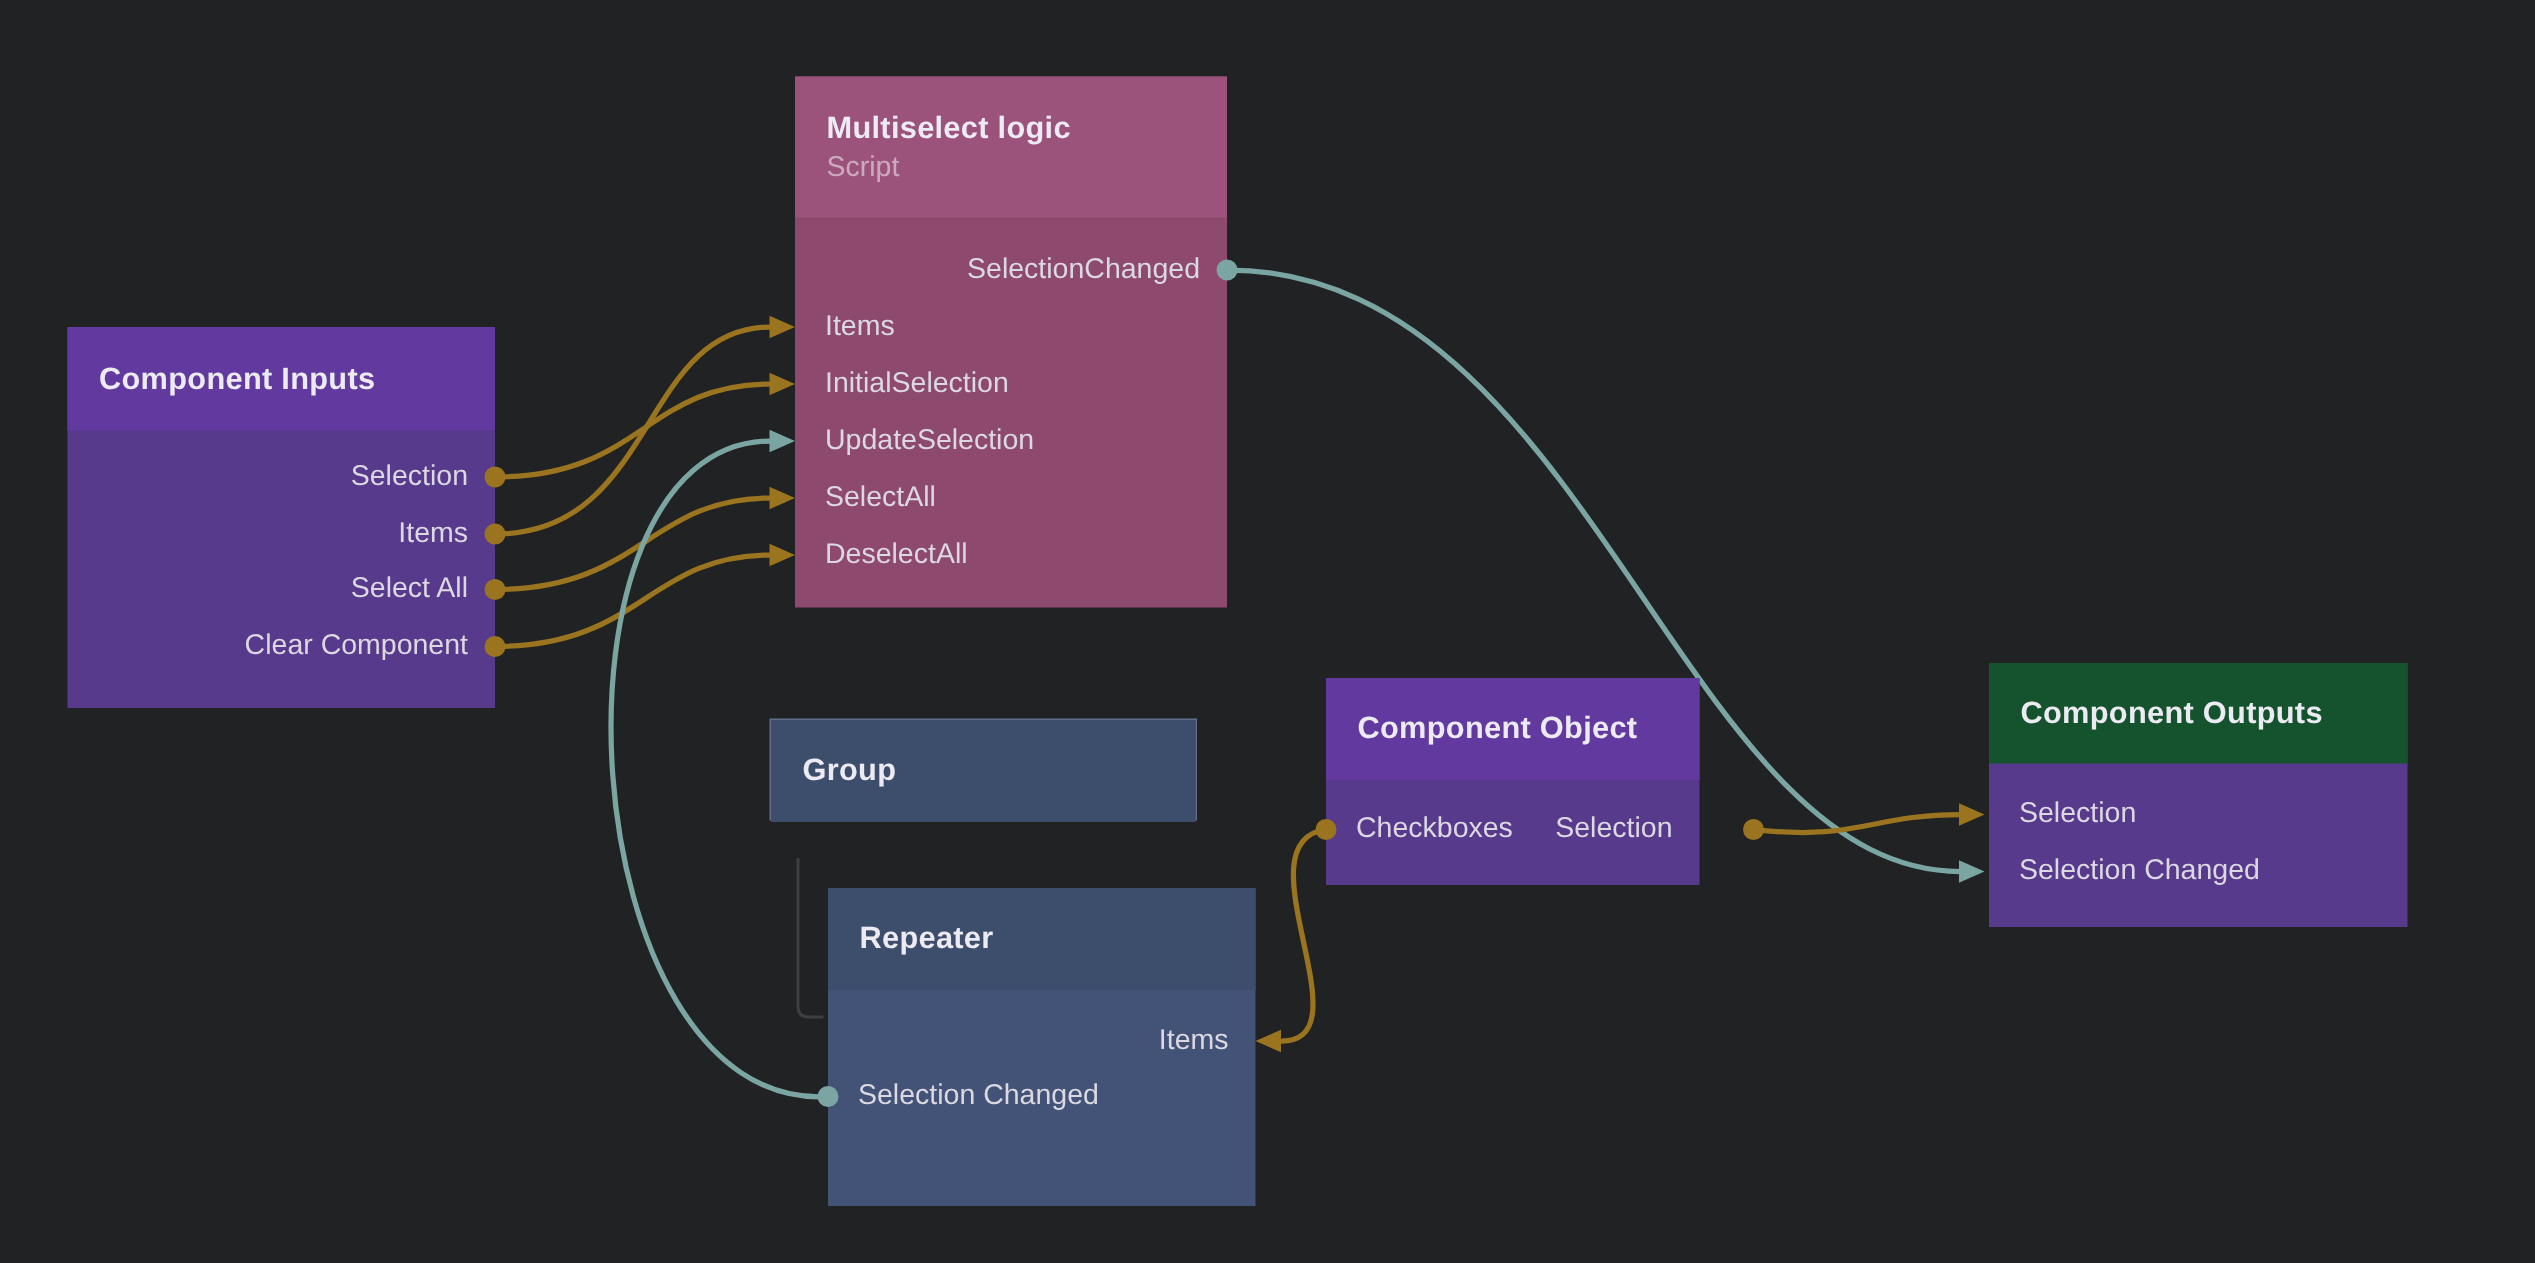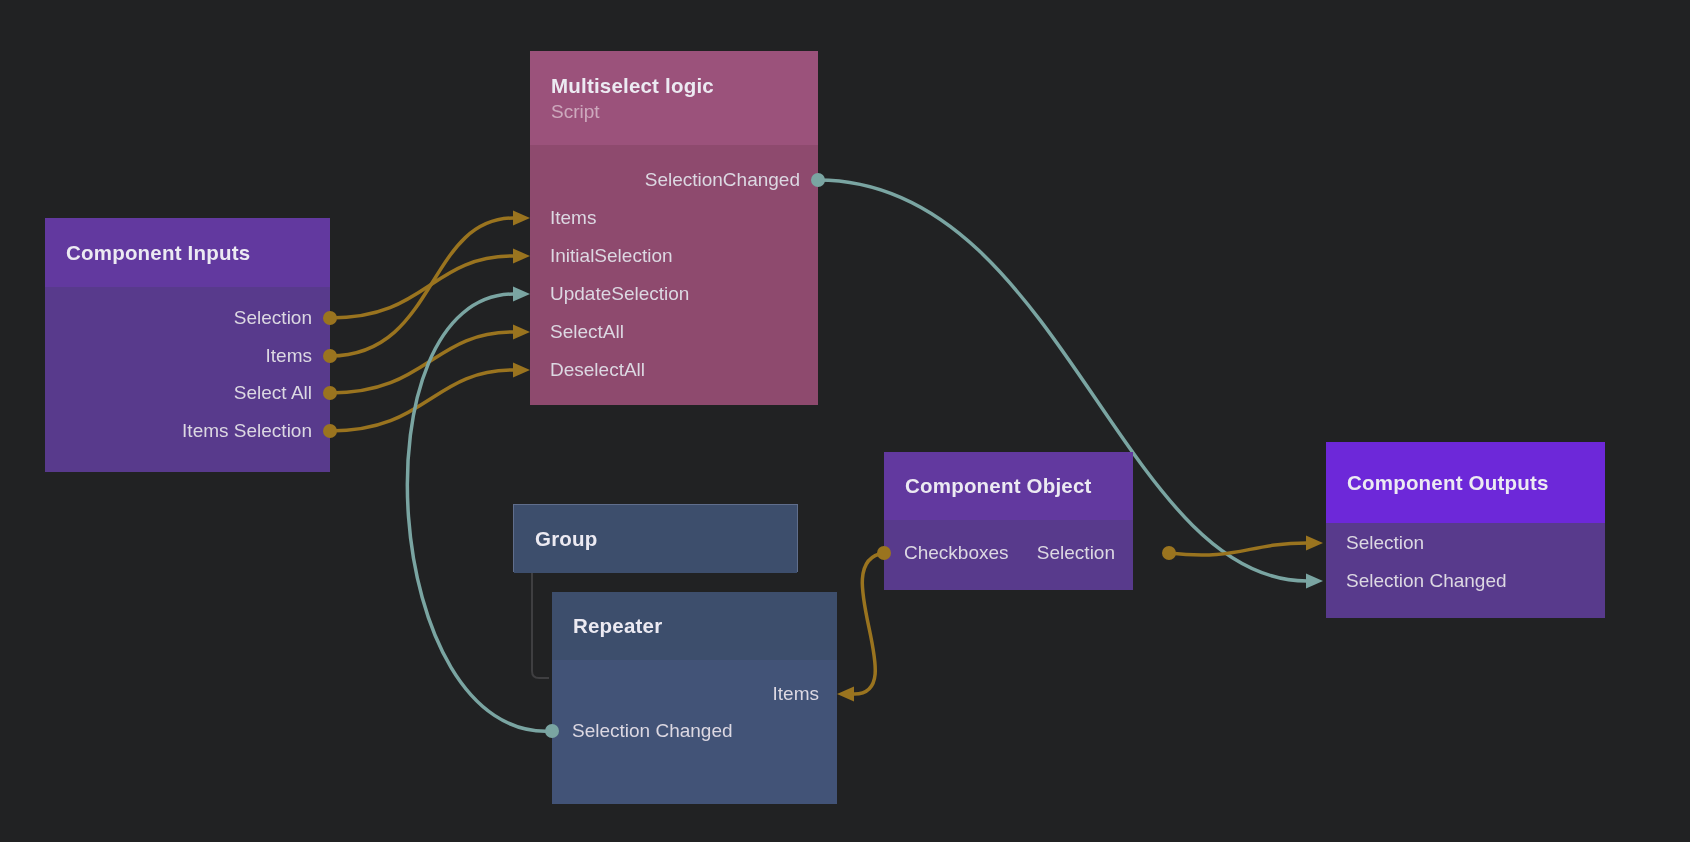--- a/index.html
+++ b/index.html
@@ -72,36 +72,36 @@
     <div class="dot" style="left: 330px; top: 356px; background: rgb(154, 116, 31);"></div>
     <div class="dot" style="left: 330px; top: 393px; background: rgb(154, 116, 31);"></div>
     <div class="dot" style="left: 330px; top: 431px; background: rgb(154, 116, 31);"></div>
     <div class="node" style="left: 45px; top: 218px; width: 285px; height: 254px; background: rgb(88, 58, 140); color: rgb(236, 234, 242);">
       <div class="node-header" style="height: 69px; background: rgb(98, 57, 159);">
         <div class="node-title">Component Inputs</div>
       </div>
       <div class="port port-right" style="top: 88px; color: rgb(220, 216, 226);">Selection</div>
       <div class="port port-right" style="top: 126px; color: rgb(220, 216, 226);">Items</div>
       <div class="port port-right" style="top: 163px; color: rgb(220, 216, 226);">Select All</div>
-      <div class="port port-right" style="top: 201px; color: rgb(220, 216, 226);">Items Selection</div>
+      <div class="port port-right" style="top: 201px; color: rgb(220, 216, 226);">Clear Component</div>
     </div>
     <div class="dot" style="left: 818px; top: 180px; background: rgb(122, 165, 162);"></div>
     <div class="node" style="left: 530px; top: 51px; width: 288px; height: 354px; background: rgb(142, 74, 110); color: rgb(236, 234, 242);">
       <div class="node-header" style="height: 94px; background: rgb(155, 82, 123);">
         <div class="node-title">Multiselect logic</div>
         <div class="node-subtitle" style="color: rgba(255, 255, 255, 0.5);">Script</div>
       </div>
       <div class="port port-right" style="top: 117px; color: rgb(220, 216, 226);">SelectionChanged</div>
       <div class="port port-left" style="top: 155px; color: rgb(220, 216, 226);">Items</div>
       <div class="port port-left" style="top: 193px; color: rgb(220, 216, 226);">InitialSelection</div>
       <div class="port port-left" style="top: 231px; color: rgb(220, 216, 226);">UpdateSelection</div>
       <div class="port port-left" style="top: 269px; color: rgb(220, 216, 226); text-align: center;">SelectAll</div>
       <div class="port port-left" style="top: 307px; color: rgb(220, 216, 226);">DeselectAll</div>
     </div>
-    <div class="node" style="left: 513px; top: 504px; width: 285px; height: 68px; background: rgb(66, 83, 119); color: rgb(236, 234, 242); border: 1px solid rgba(255, 255, 255, 0.16);">
+    <div class="node" style="left: 513px; top: 479px; width: 285px; height: 68px; background: rgb(66, 83, 119); color: rgb(236, 234, 242); border: 1px solid rgba(255, 255, 255, 0.16);">
       <div class="node-header" style="height: 68px; background: rgb(61, 78, 108);">
         <div class="node-title">Group</div>
       </div>
     </div>
     <div class="dot" style="left: 552px; top: 731px; background: rgb(122, 165, 162);"></div>
     <div class="node" style="left: 552px; top: 592px; width: 285px; height: 212px; background: rgb(66, 83, 119); color: rgb(236, 234, 242);">
       <div class="node-header" style="height: 68px; background: rgb(61, 78, 108);">
         <div class="node-title">Repeater</div>
       </div>
       <div class="port port-right" style="top: 90px; color: rgb(220, 216, 226);">Items</div>
@@ -110,19 +110,19 @@
     <div class="dot" style="left: 884px; top: 553px; background: rgb(154, 116, 31);"></div>
     <div class="dot" style="left: 1169px; top: 553px; background: rgb(154, 116, 31);"></div>
     <div class="node" style="left: 884px; top: 452px; width: 249px; height: 138px; background: rgb(88, 58, 140); color: rgb(236, 234, 242);">
       <div class="node-header" style="height: 68px; background: rgb(98, 57, 159);">
         <div class="node-title">Component Object</div>
       </div>
       <div class="port port-left" style="top: 89px; color: rgb(220, 216, 226);">Checkboxes</div>
       <div class="port port-right" style="top: 89px; color: rgb(220, 216, 226);">Selection</div>
     </div>
     <div class="node" style="left: 1326px; top: 442px; width: 279px; height: 176px; background: rgb(88, 58, 140); color: rgb(236, 234, 242);">
-      <div class="node-header" style="height: 81px; background: #6d28d9;">
+      <div class="node-header" style="height: 67px; background: #14532d;">
         <div class="node-title">Component Outputs</div>
       </div>
       <div class="port port-left" style="top: 89px; color: rgb(220, 216, 226);">Selection</div>
       <div class="port port-left" style="top: 127px; color: rgb(220, 216, 226);">Selection Changed</div>
     </div>
   </div>
 
 </body></html>

